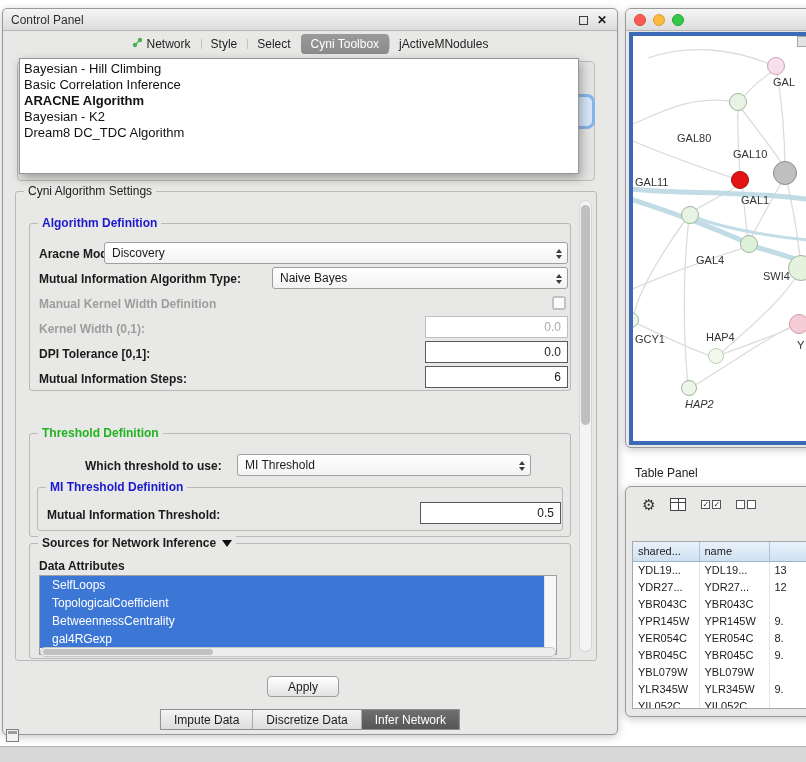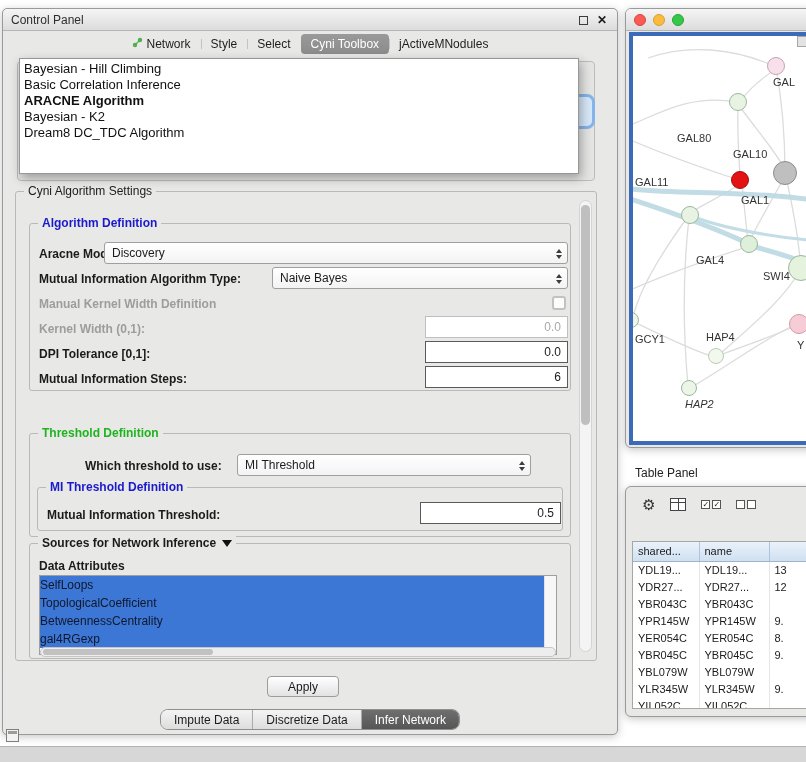--- a/index.html
+++ b/index.html
@@ -32,28 +32,28 @@
 .combo{position:absolute;height:22px;background:linear-gradient(#ffffff,#f3f3f3);border:1px solid #9f9f9f;border-radius:3px;display:flex;align-items:center;padding:0 34px 0 7px}
 .stepper{position:absolute;right:3px;top:3px;width:11px;height:16px;display:flex;flex-direction:column;align-items:center;justify-content:center;gap:2px}
 .tri-up{width:0;height:0;border-left:3px solid transparent;border-right:3px solid transparent;border-bottom:4px solid #3c3c3c}
 .tri-dn{width:0;height:0;border-left:3px solid transparent;border-right:3px solid transparent;border-top:4px solid #3c3c3c}
 .tri-r{display:inline-block;width:0;height:0;border-top:5px solid transparent;border-bottom:5px solid transparent;border-left:7px solid #101010;margin-left:7px}
 .tri-d{display:inline-block;width:0;height:0;border-left:5px solid transparent;border-right:5px solid transparent;border-top:7px solid #101010;margin-left:6px}
 .tfield{position:absolute;height:22px;background:#fff;border:1px solid #5a5a5a;display:flex;align-items:center;justify-content:flex-end;padding:0 6px}
 .tfield.dis{border-color:#bfbfbf;color:#a9a9a9}
 .cbox{position:absolute;width:14px;height:14px;border:2px solid #c2c2c2;border-radius:3px;background:#fcfcfc}
 .attrlist{position:absolute;background:#fff;border:1px solid #9f9f9f;overflow:hidden}
-.attr-item{height:18px;line-height:18px;padding:0 0;background:var(--selection-blue,#3d77d6);color:#0f172a;width:calc(100% - 12px);white-space:nowrap}
+.attr-item{height:18px;line-height:18px;padding:0 12px;background:var(--selection-blue,#3d77d6);color:#ffffff;width:calc(100% - 12px);white-space:nowrap}
 .attrtrack{position:absolute;right:0;top:0;bottom:0;width:12px;background:#f7f7f7;border-left:1px solid #e2e2e2}
 .vscroll{position:absolute;right:4px;top:8px;bottom:8px;width:13px;background:#f4f4f4;border:1px solid #d4d4d4;border-radius:7px}
 .vthumb{position:absolute;left:1px;top:4px;width:9px;height:220px;background:#bfbfbf;border-radius:5px}
 .hscroll{position:absolute;background:#ededed;border:1px solid #c7c7c7;border-radius:5px}
 .hthumb{position:absolute;left:2px;top:1px;width:170px;height:6px;background:#c1c1c1;border-radius:3px}
 .btn{position:absolute;display:flex;align-items:center;justify-content:center;background:linear-gradient(#ffffff,#e2e2e2);border:1px solid #9c9c9c;border-radius:4px}
-#bottom-tabs{position:absolute;left:50%;top:700px;transform:translateX(-50%);display:flex;height:21px;border:1px solid #8f8f8f;border-radius:8px;overflow:hidden}
+#bottom-tabs{position:absolute;left:50%;top:700px;transform:translateX(-50%);display:flex;height:21px;border:1px solid #8f8f8f;border-radius:0;overflow:hidden}
 .seg{display:flex;align-items:center;padding:0 13px;background:linear-gradient(#f4f4f4,#dddddd);border-left:1px solid #a9a9a9;white-space:nowrap}
 .seg:first-child{border-left:none}
 .seg.active{background:linear-gradient(#6f6f6f,var(--infer-tab-bg,#555));color:#fff}
 #net-win{left:625px;top:8px;width:200px;height:440px;border-radius:6px 0 0 6px}
 .light{width:12px;height:12px;border-radius:50%;margin-right:7px;border:1px solid}
 #net-canvas{position:absolute;left:3px;top:23px;width:230px;height:413px;background:#fff;border:4px solid var(--network-border,#3a6ab8);overflow:hidden}
 .nnode{position:absolute;border:1.3px solid;border-radius:50%}
 .nlabel{position:absolute;font-size:11px;color:#333;white-space:nowrap}
 #canvas-corner{position:absolute;left:164px;top:0;width:11px;height:11px;background:#e3e3e3;border:1px solid #a6a6a6}
 #tp-label{position:absolute;left:635px;top:466px;color:#222}

